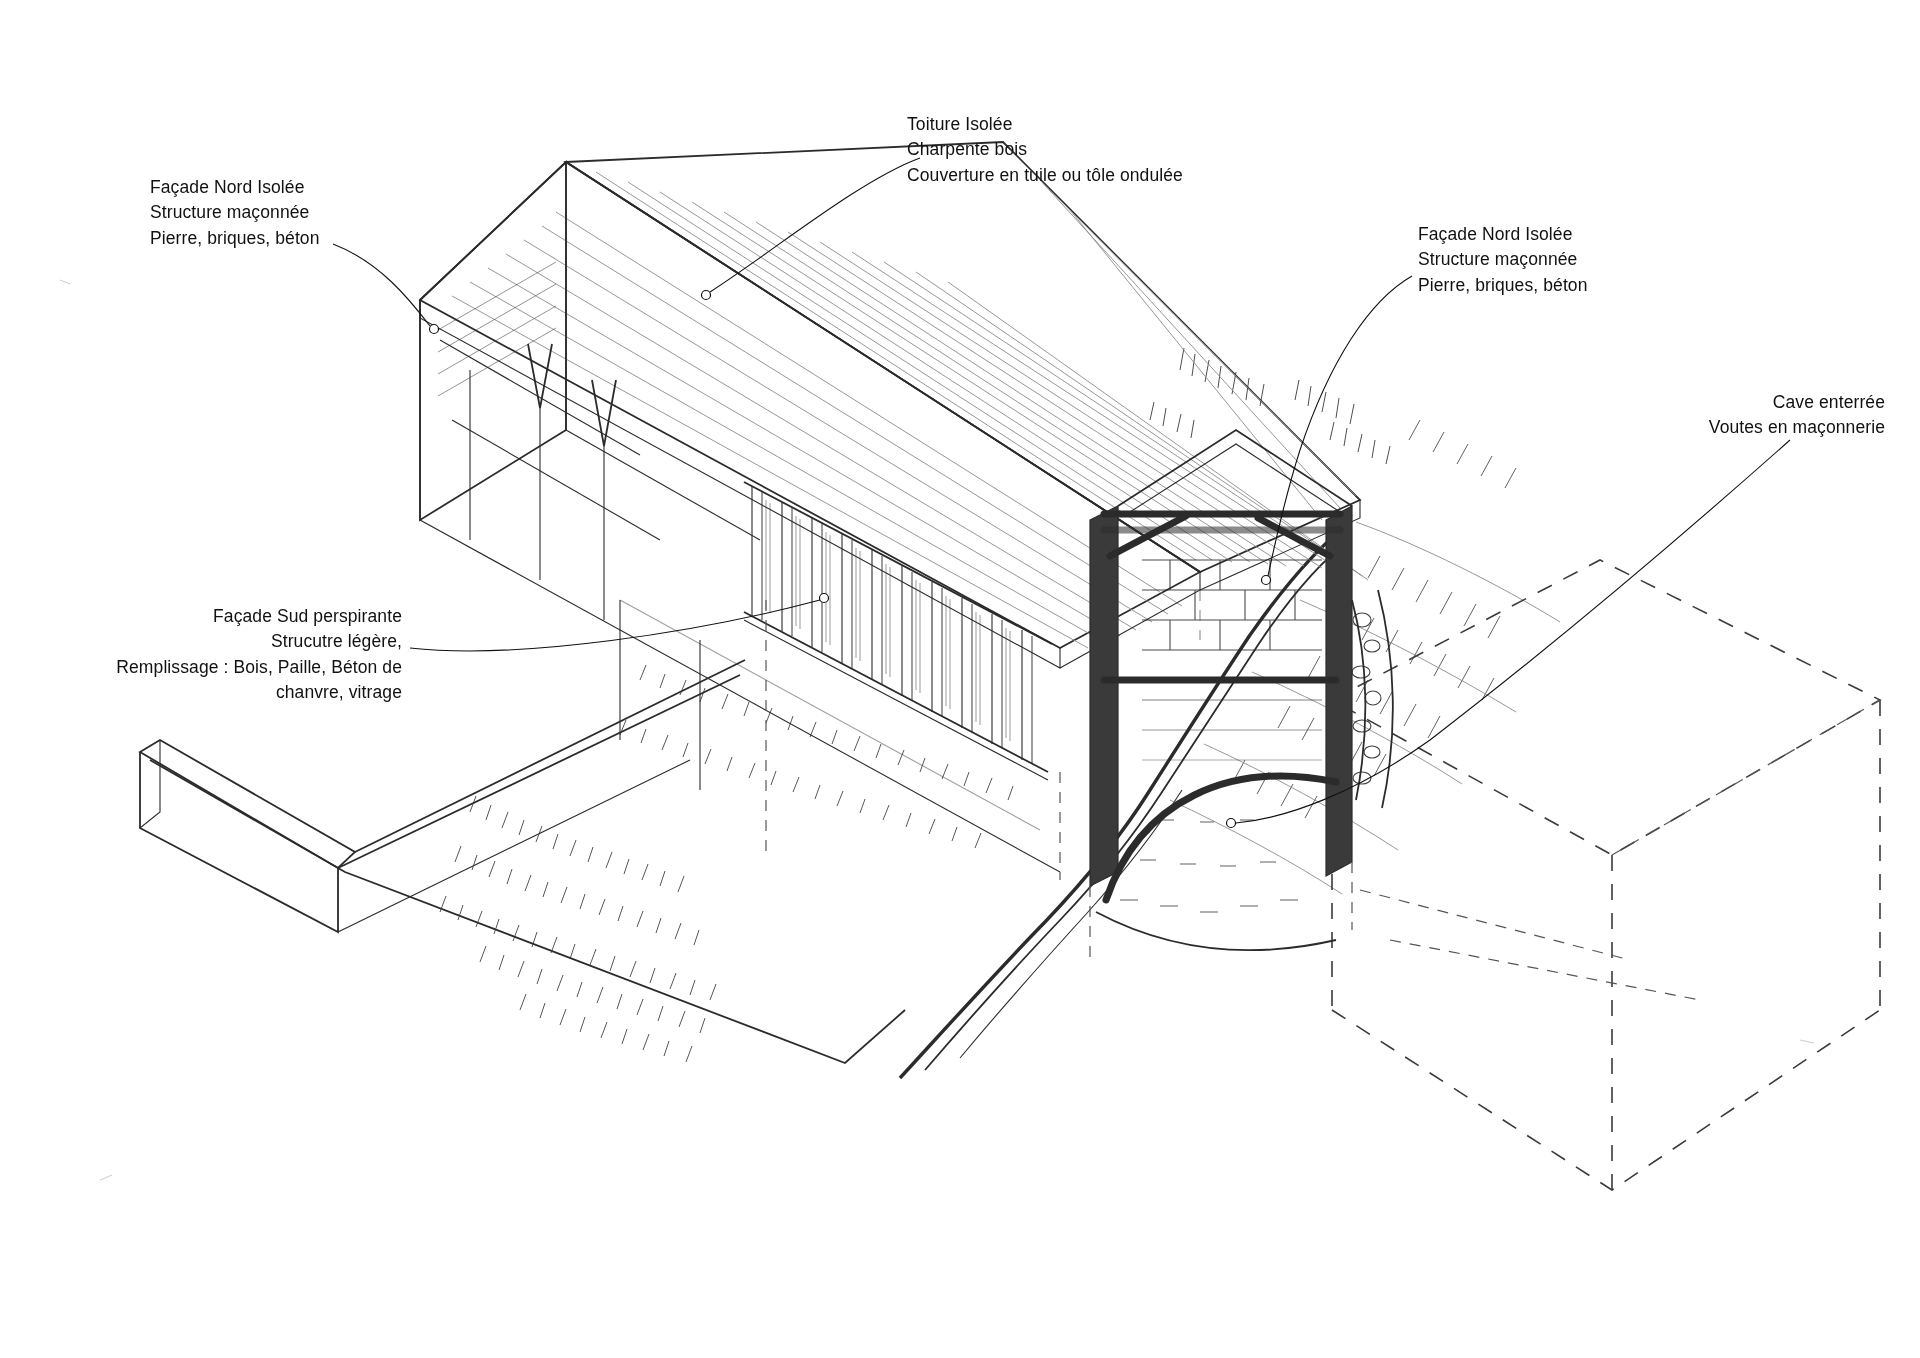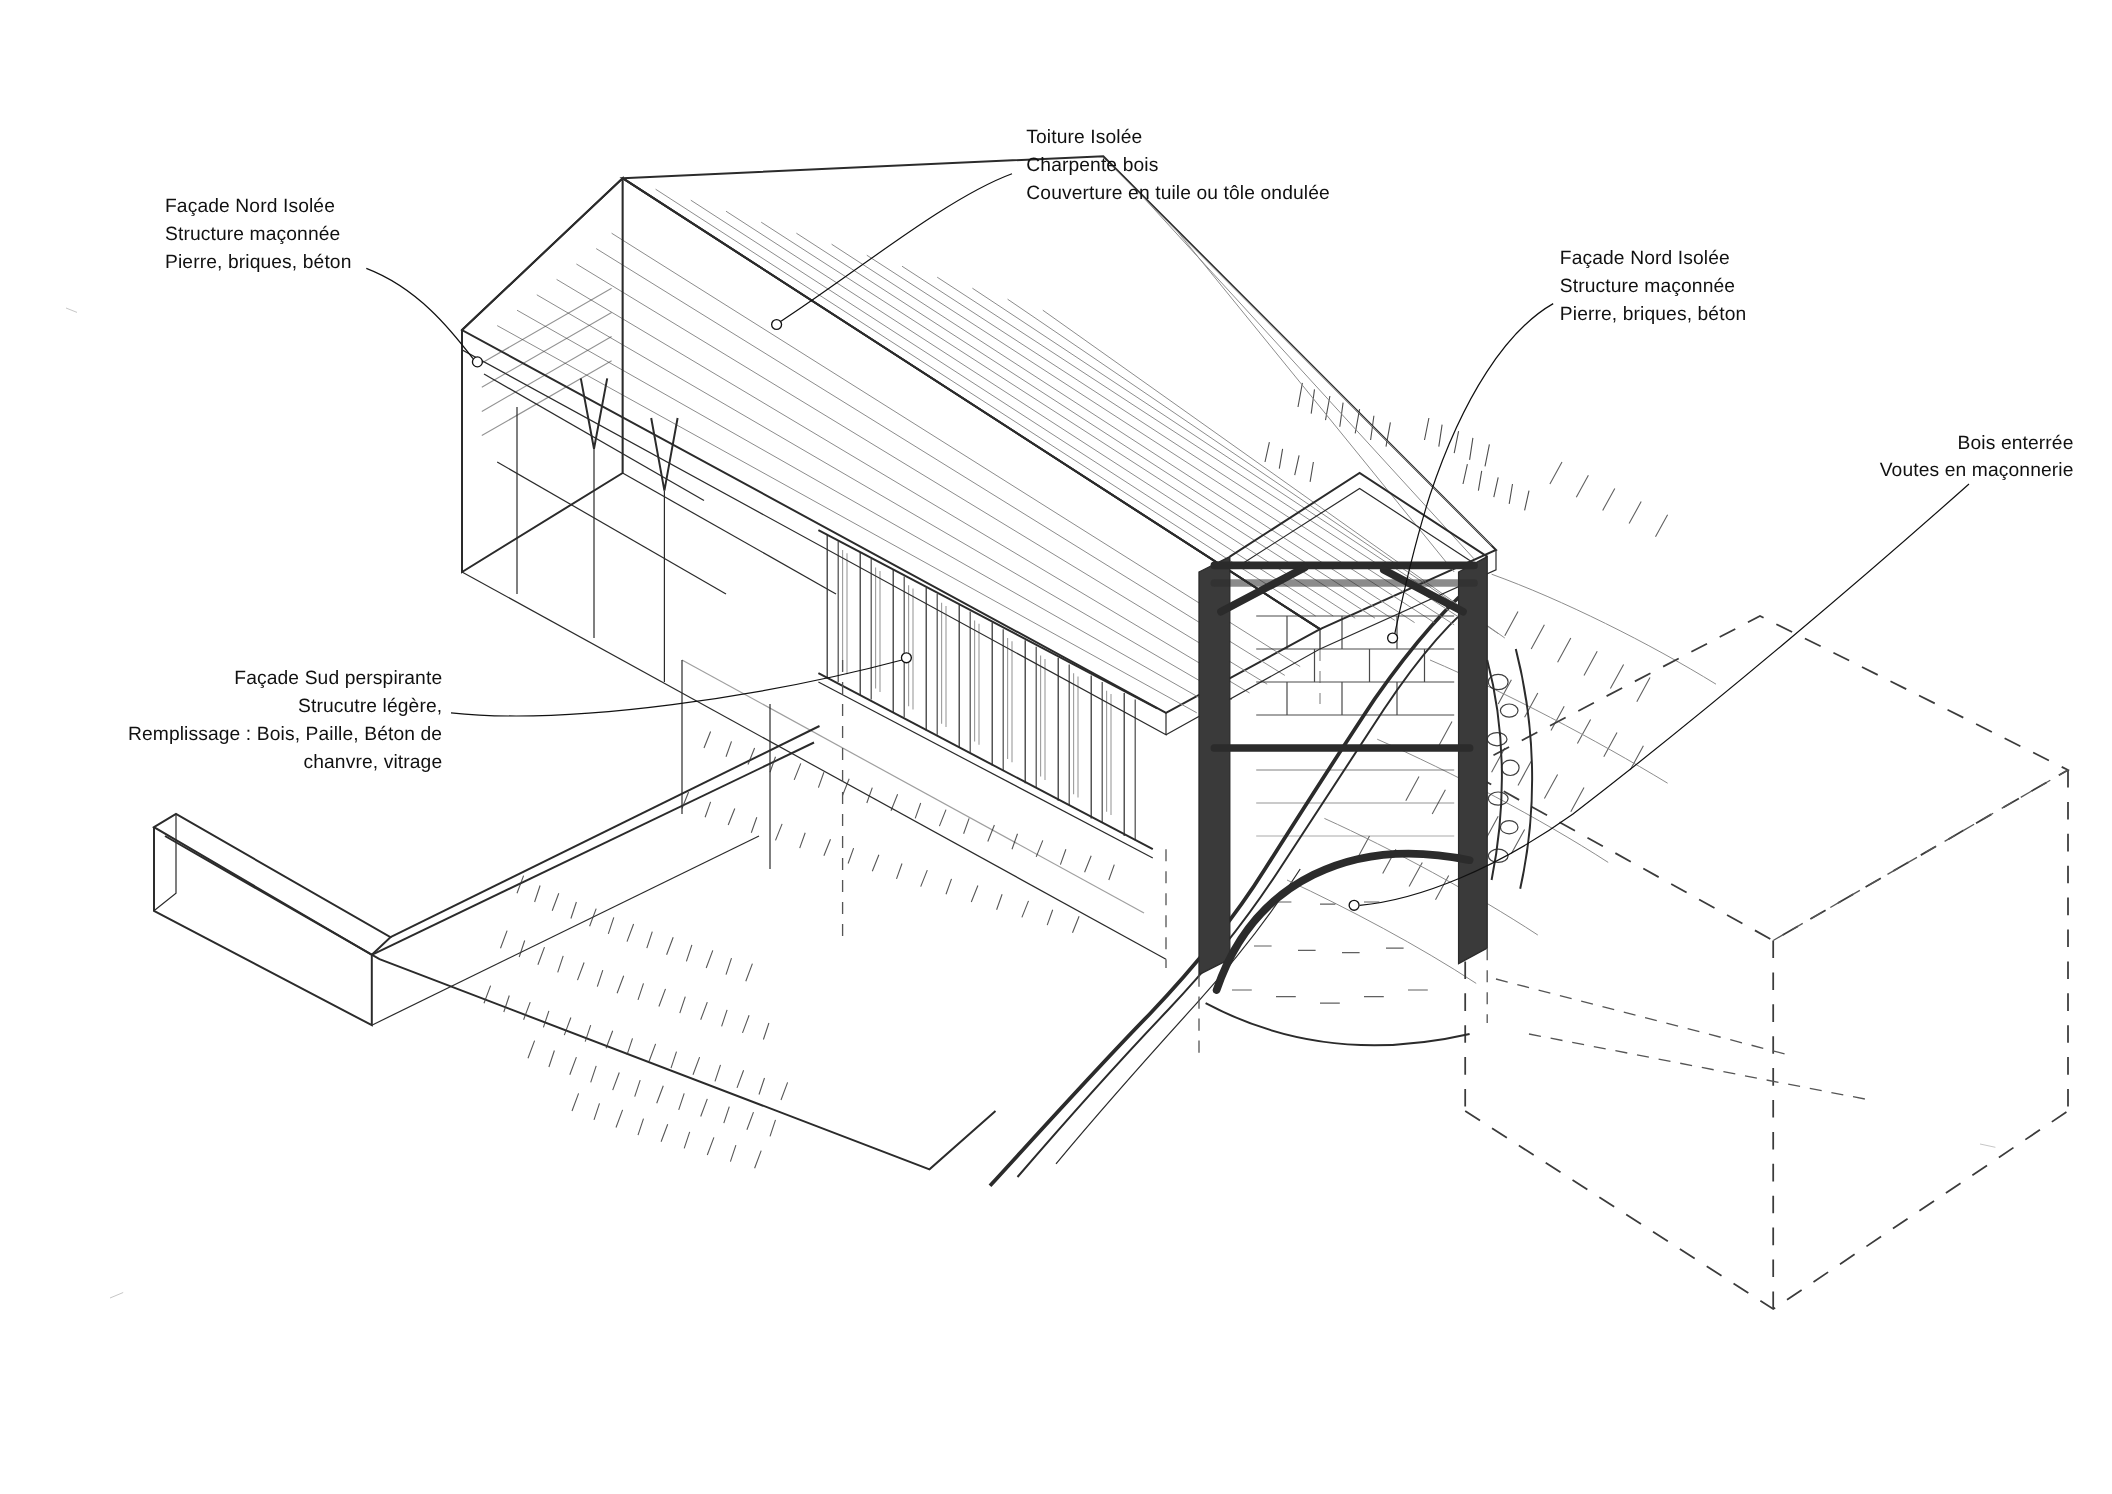--- a/index.html
+++ b/index.html
@@ -305,27 +305,27 @@
     <path d="M60 280 l10 4"></path>
     <path d="M1800 1040 l14 3"></path>
     <path d="M100 1180 l12 -5"></path>
   </g>
 </svg>
 
 <div class="annotation an-left" style="left:150px; top:175px; width:340px;">Façade Nord Isolée
 Structure maçonnée
 Pierre, briques, béton</div>
 
-<div class="annotation an-left" style="left:933px; top:112px; width:420px;">Toiture Isolée
+<div class="annotation an-left" style="left:907px; top:112px; width:420px;">Toiture Isolée
 Charpente bois
 Couverture en tuile ou tôle ondulée</div>
 
 <div class="annotation an-left" style="left:1418px; top:222px; width:320px;">Façade Nord Isolée
 Structure maçonnée
 Pierre, briques, béton</div>
 
-<div class="annotation an-right" style="left:1485px; top:390px; width:400px;">Bois enterrée
+<div class="annotation an-right" style="left:1485px; top:390px; width:400px;">Cave enterrée
 Voutes en maçonnerie</div>
 
 <div class="annotation an-right" style="left:82px; top:604px; width:320px;">Façade Sud perspirante
 Strucutre légère,
 Remplissage : Bois, Paille, Béton de
 chanvre, vitrage</div>
 
 </body></html>

